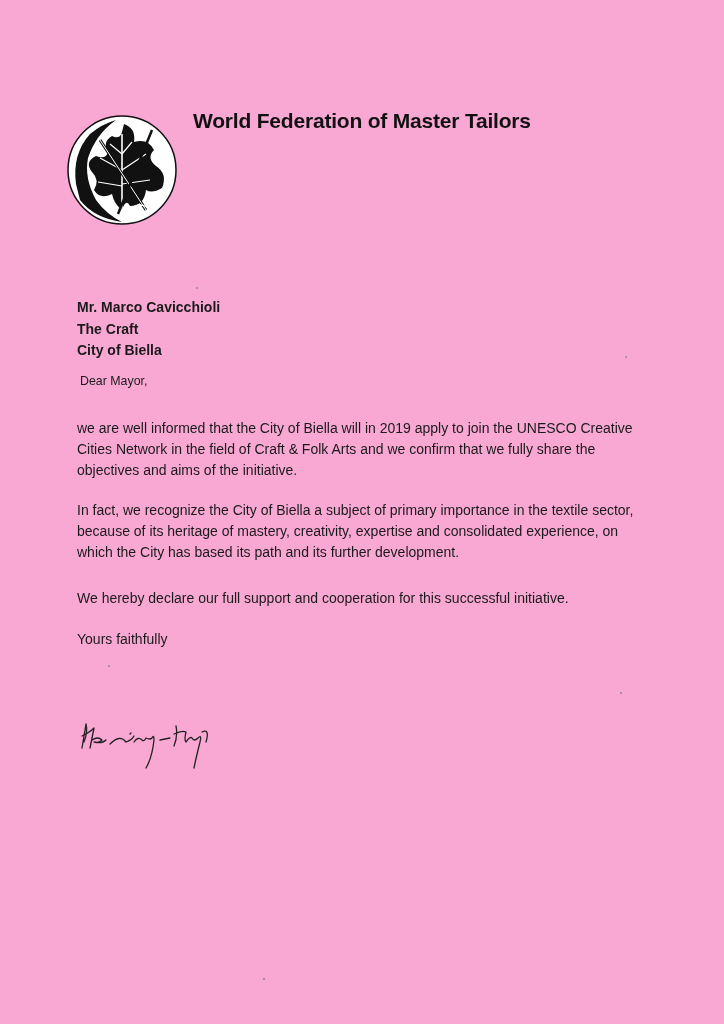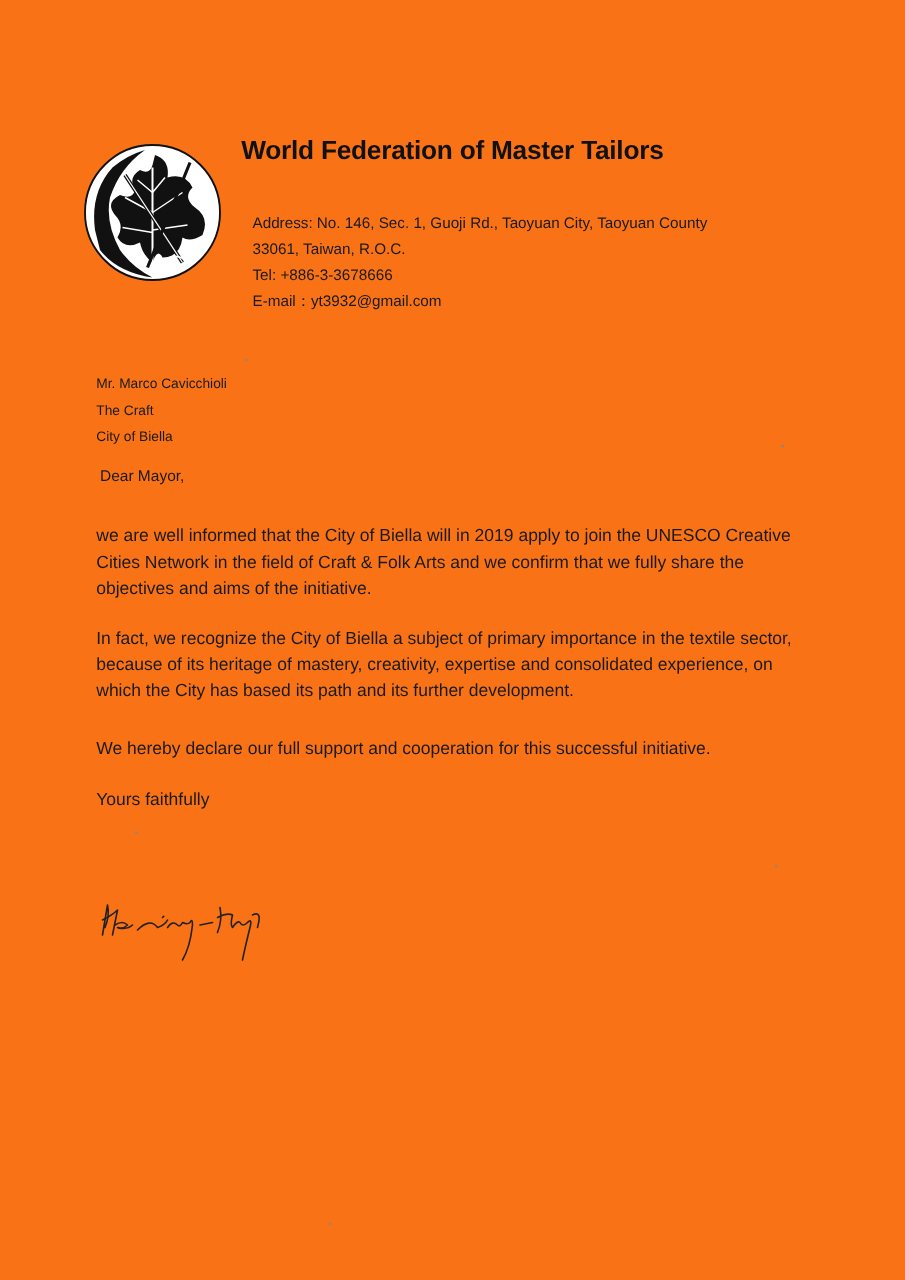--- a/index.html
+++ b/index.html
@@ -1,27 +1,27 @@
 <!DOCTYPE html>
 <html><head>
 <meta charset="utf-8">
 <style>
   html, body { margin: 0; padding: 0; background: #ffffff; }
   body { width: 724px; height: 1024px; position: relative; overflow: hidden;
          font-family: "DejaVu Sans", "Liberation Sans", sans-serif; color: #1a1a1a; }
-  .page { position: absolute; left: 0; top: 0; width: 724px; height: 1024px; background: #f97316; }
+  .page { position: absolute; left: 0; top: 0; width: 724px; height: 1024px; background: #f9a8d4; }
   .logo { position: absolute; left: 66px; top: 114px; width: 112px; height: 112px; }
   .org-title { position: absolute; left: 193px; top: 109px; font-size: 21px; font-weight: bold;
                letter-spacing: -0.2px; color: #111; white-space: nowrap;
                font-family: "Liberation Sans", sans-serif; }
   .contact { position: absolute; left: 202px; top: 168px; font-size: 12.2px; line-height: 21px;
              color: #1a1a1a; font-family: "Liberation Sans", sans-serif; }
   .contact div { white-space: nowrap; }
-  .recipient { position: absolute; left: 77px; top: 297px; font-size: 11px; line-height: 21.5px;
-               font-family: "Liberation Sans", sans-serif; }
+  .recipient { position: absolute; left: 77px; top: 297px; font-size: 14px; line-height: 21.5px;
+               font-family: "Liberation Sans", sans-serif; font-weight: bold; }
   .greeting { position: absolute; left: 80px; top: 374px; font-size: 12.4px;
               font-family: "Liberation Sans", sans-serif; }
   .para { position: absolute; left: 77px; width: 580px; font-size: 14px; line-height: 21px;
           font-family: "Liberation Sans", sans-serif; }
   .p1 { top: 418px; }
   .p2 { top: 500px; }
   .p3 { top: 588px; }
   .closing { position: absolute; left: 77px; top: 631px; font-size: 14px;
              font-family: "Liberation Sans", sans-serif; }
   .signer { position: absolute; left: 77px; top: 675px; font-size: 12.4px; line-height: 21px;
@@ -41,26 +41,20 @@
     <path d="M56 20 L56 108" stroke="#fff" stroke-width="1.6"></path>
     <path d="M56 56 L34 44 M56 56 L80 40 M56 72 L32 68 M56 70 L84 66 M56 40 L44 30 M56 40 L66 28" stroke="#fff" stroke-width="1.2"></path>
     <path d="M34 26 L80 96" stroke="#111" stroke-width="3"></path>
     <path d="M34 26 L80 96" stroke="#fff" stroke-width="1"></path>
     <path d="M86 16 L52 100" stroke="#111" stroke-width="2.5"></path>
     <ellipse cx="74" cy="96" rx="8" ry="5" fill="none" stroke="#fff" stroke-width="1.4"></ellipse>
   </svg>
 
   <div class="org-title">World Federation of Master Tailors</div>
 
-  <div class="contact">
-    <div>Address: No. 146, Sec. 1, Guoji Rd., Taoyuan City, Taoyuan County</div>
-    <div>33061, Taiwan, R.O.C.</div>
-    <div>Tel: +886-3-3678666</div>
-    <div>E-mail：yt3932@gmail.com</div>
-  </div>
 
   <div class="recipient">
     <div>Mr. Marco Cavicchioli</div>
     <div>The Craft</div>
     <div>City of Biella</div>
   </div>
 
   <div class="greeting">Dear Mayor,</div>
 
   <div class="para p1">we are well informed that the City of Biella will in 2019 apply to join the UNESCO Creative Cities Network in the field of Craft &amp; Folk Arts and we confirm that we fully share the objectives and aims of the initiative.</div>

